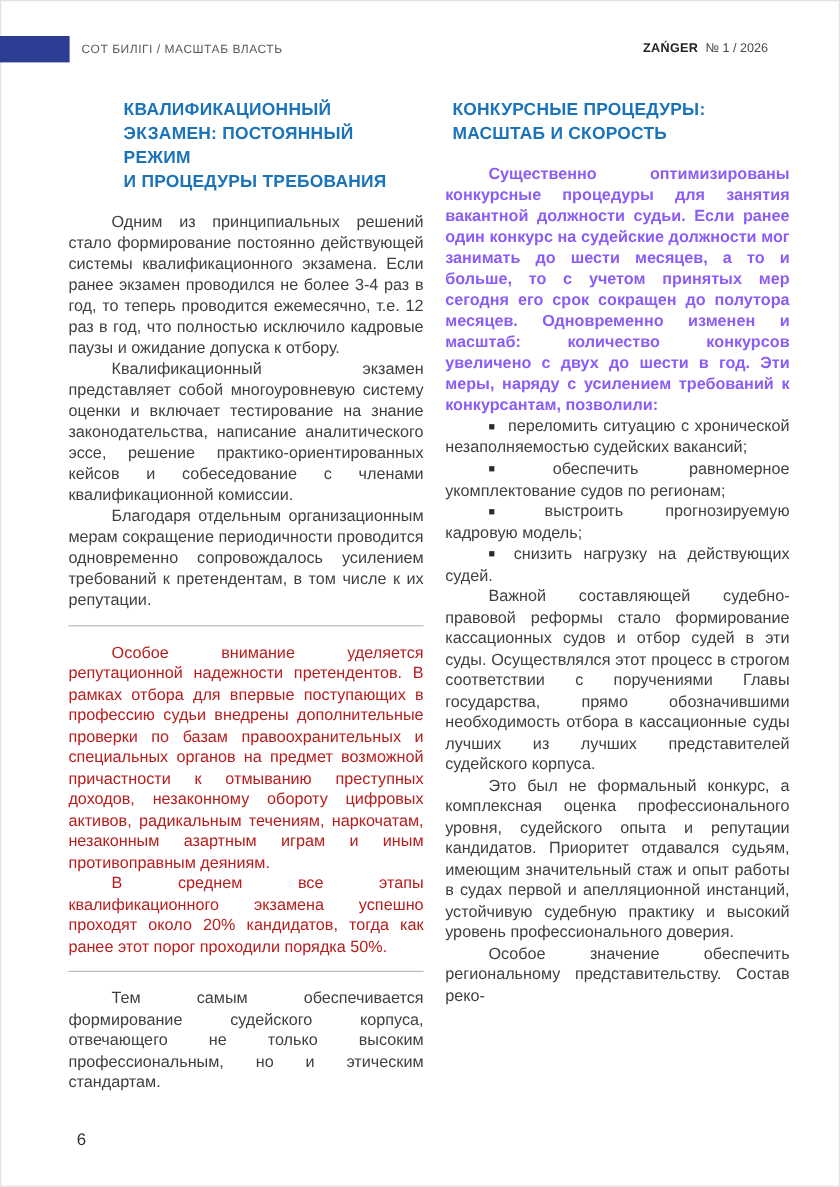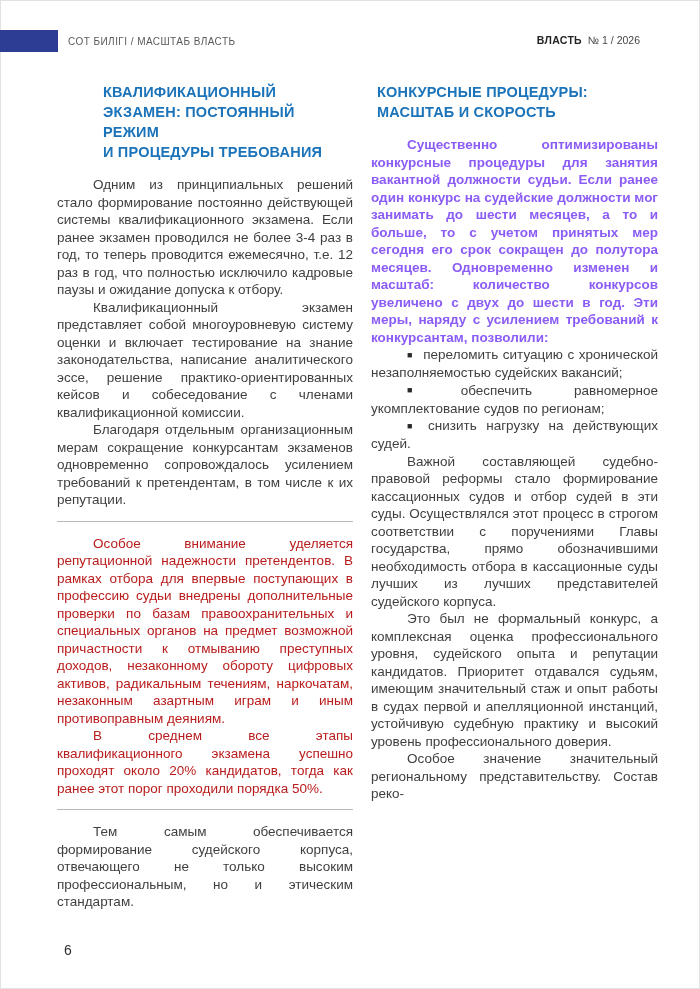--- a/index.html
+++ b/index.html
@@ -74,60 +74,63 @@
   .page-footer{position:absolute;left:64px;bottom:30px;}
   .page-number{font-size:14px;color:#2e2e30;}
 </style>
 </head>
 <body>
 
 <header class="page-header">
   <div class="header-bar"></div>
   <div class="header-left">СОТ БИЛІГІ / МАСШТАБ ВЛАСТЬ</div>
   <div class="header-right">
-    <span class="journal-name">ВЛАСТЬ</span>
+    <span class="journal-name">ZAŃGER</span>
     <span class="issue-number">№ 1 / 2026</span>
   </div>
 </header>
 
 <main class="columns">
 
   <section class="col col-left">
     <h2 class="col-heading left-heading">
       <span class="hline">КВАЛИФИКАЦИОННЫЙ</span>
       <span class="hline">ЭКЗАМЕН: ПОСТОЯННЫЙ РЕЖИМ</span>
       <span class="hline">И ПРОЦЕДУРЫ ТРЕБОВАНИЯ</span>
     </h2>
     <p class="body-p">Одним из принципиальных решений стало формирование постоянно действующей системы квалификационного экзамена. Если ранее экзамен проводился не более 3-4 раз в год, то теперь проводится ежемесячно, т.е. 12 раз в год, что полностью исключило кадровые паузы и ожидание допуска к отбору.</p>
     <p class="body-p">Квалификационный экзамен представляет собой многоуровневую систему оценки и включает тестирование на знание законодательства, написание аналитического эссе, решение практико-ориентированных кейсов и собеседование с членами квалификационной комиссии.</p>
-    <p class="body-p">Благодаря отдельным организационным мерам сокращение конкурсантам экзаменов одновременно сопровождалось усилением требований к претендентам, в том числе к их репутации.</p>
+    <p class="body-p">Благодаря отдельным организационным мерам сокращение периодичности проводится одновременно сопровождалось усилением требований к претендентам, в том числе к их репутации.</p>
     <hr class="rule">
     <p class="body-p highlight">Особое внимание уделяется репутационной надежности претендентов. В рамках отбора для впервые поступающих в профессию судьи внедрены дополнительные проверки по базам правоохранительных и специальных органов на предмет возможной причастности к отмыванию преступных доходов, незаконному обороту цифровых активов, радикальным течениям, наркочатам, незаконным азартным играм и иным противоправным деяниям.</p>
     <p class="body-p highlight">В среднем все этапы квалификационного экзамена успешно проходят около 20% кандидатов, тогда как ранее этот порог проходили порядка 50%.</p>
     <hr class="rule">
     <p class="body-p closing">Тем самым обеспечивается формирование судейского корпуса, отвечающего не только высоким профессиональным, но и этическим стандартам.</p>
   </section>
 
   <section class="col col-right">
     <h2 class="col-heading right-heading">
       <span class="hline">КОНКУРСНЫЕ ПРОЦЕДУРЫ:</span>
       <span class="hline">МАСШТАБ И СКОРОСТЬ</span>
     </h2>
     <p class="body-p lead">Существенно оптимизированы конкурсные процедуры для занятия вакантной должности судьи. Если ранее один конкурс на судейские должности мог занимать до шести месяцев, а то и больше, то с учетом принятых мер сегодня его срок сокращен до полутора месяцев. Одновременно изменен и масштаб: количество конкурсов увеличено с двух до шести в год. Эти меры, наряду с усилением требований к конкурсантам, позволили:</p>
     <p class="body-p bullet">
       <span class="bullet-glyph">■</span><span>переломить ситуацию с хронической незаполняемостью судейских вакансий;</span>
     </p>
     <p class="body-p bullet">
       <span class="bullet-glyph">■</span><span>обеспечить равномерное укомплектование судов по регионам;</span>
     </p>
     <p class="body-p bullet">
+      <span class="bullet-glyph">■</span><span>выстроить прогнозируемую кадровую модель;</span>
+    </p>
+    <p class="body-p bullet">
       <span class="bullet-glyph">■</span><span>снизить нагрузку на действующих судей.</span>
     </p>
     <p class="body-p">Важной составляющей судебно-правовой реформы стало формирование кассационных судов и отбор судей в эти суды. Осуществлялся этот процесс в строгом соответствии с поручениями Главы государства, прямо обозначившими необходимость отбора в кассационные суды лучших из лучших представителей судейского корпуса.</p>
     <p class="body-p">Это был не формальный конкурс, а комплексная оценка профессионального уровня, судейского опыта и репутации кандидатов. Приоритет отдавался судьям, имеющим значительный стаж и опыт работы в судах первой и апелляционной инстанций, устойчивую судебную практику и высокий уровень профессионального доверия.</p>
-    <p class="body-p">Особое значение значительный региональному представительству. Состав реко-</p>
+    <p class="body-p">Особое значение обеспечить региональному представительству. Состав реко-</p>
   </section>
 
 </main>
 
 <footer class="page-footer">
   <span class="page-number">6</span>
 </footer>
 
 </body></html>

